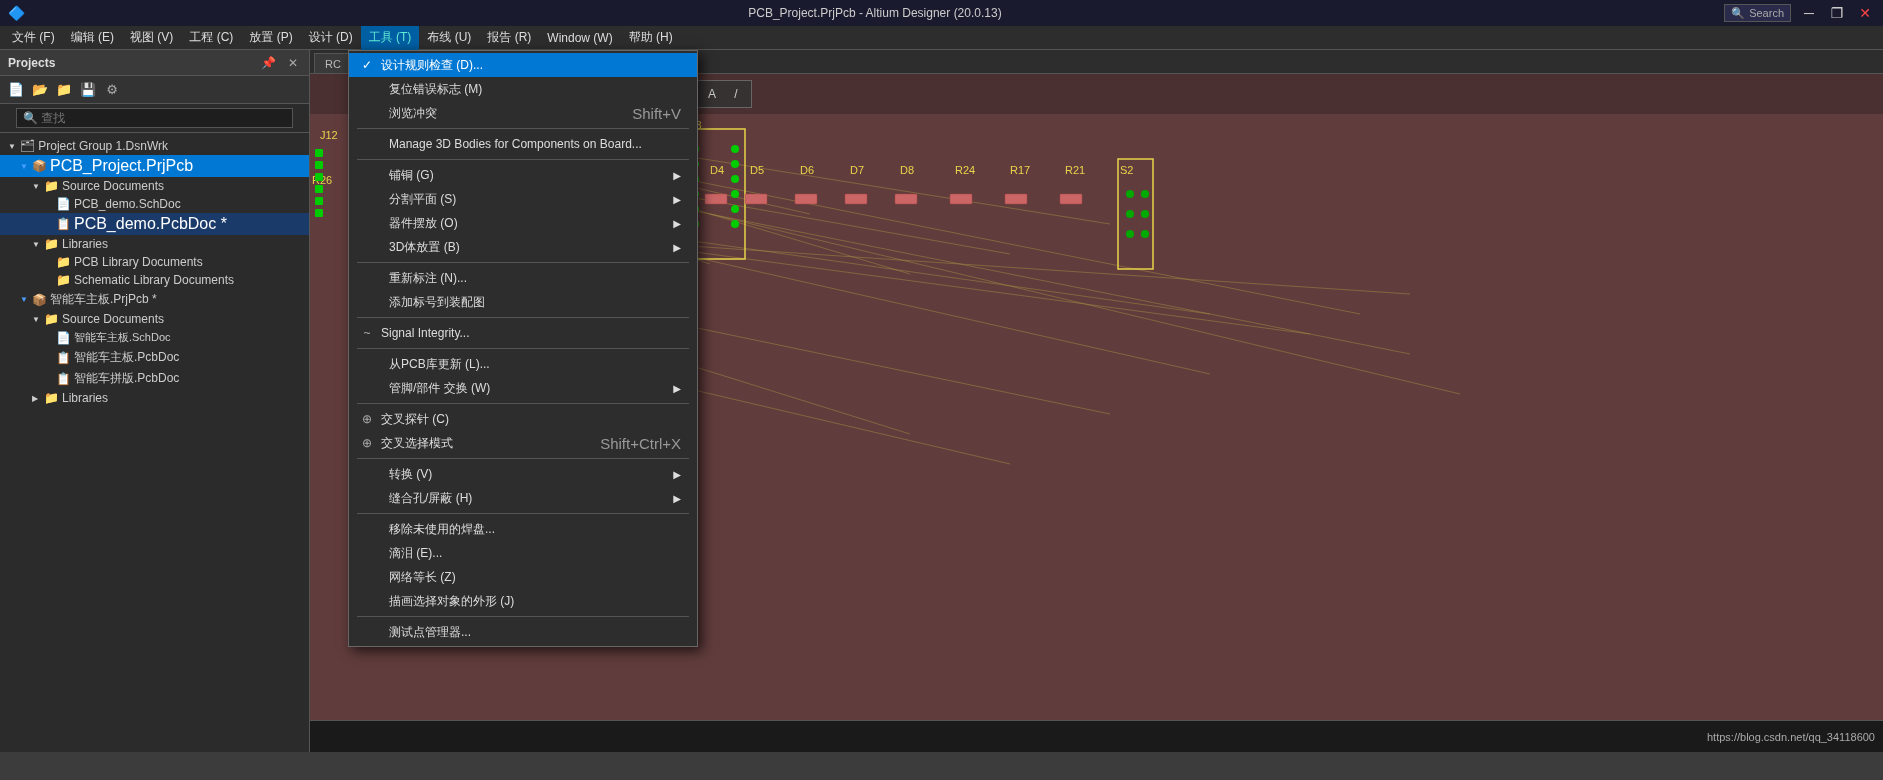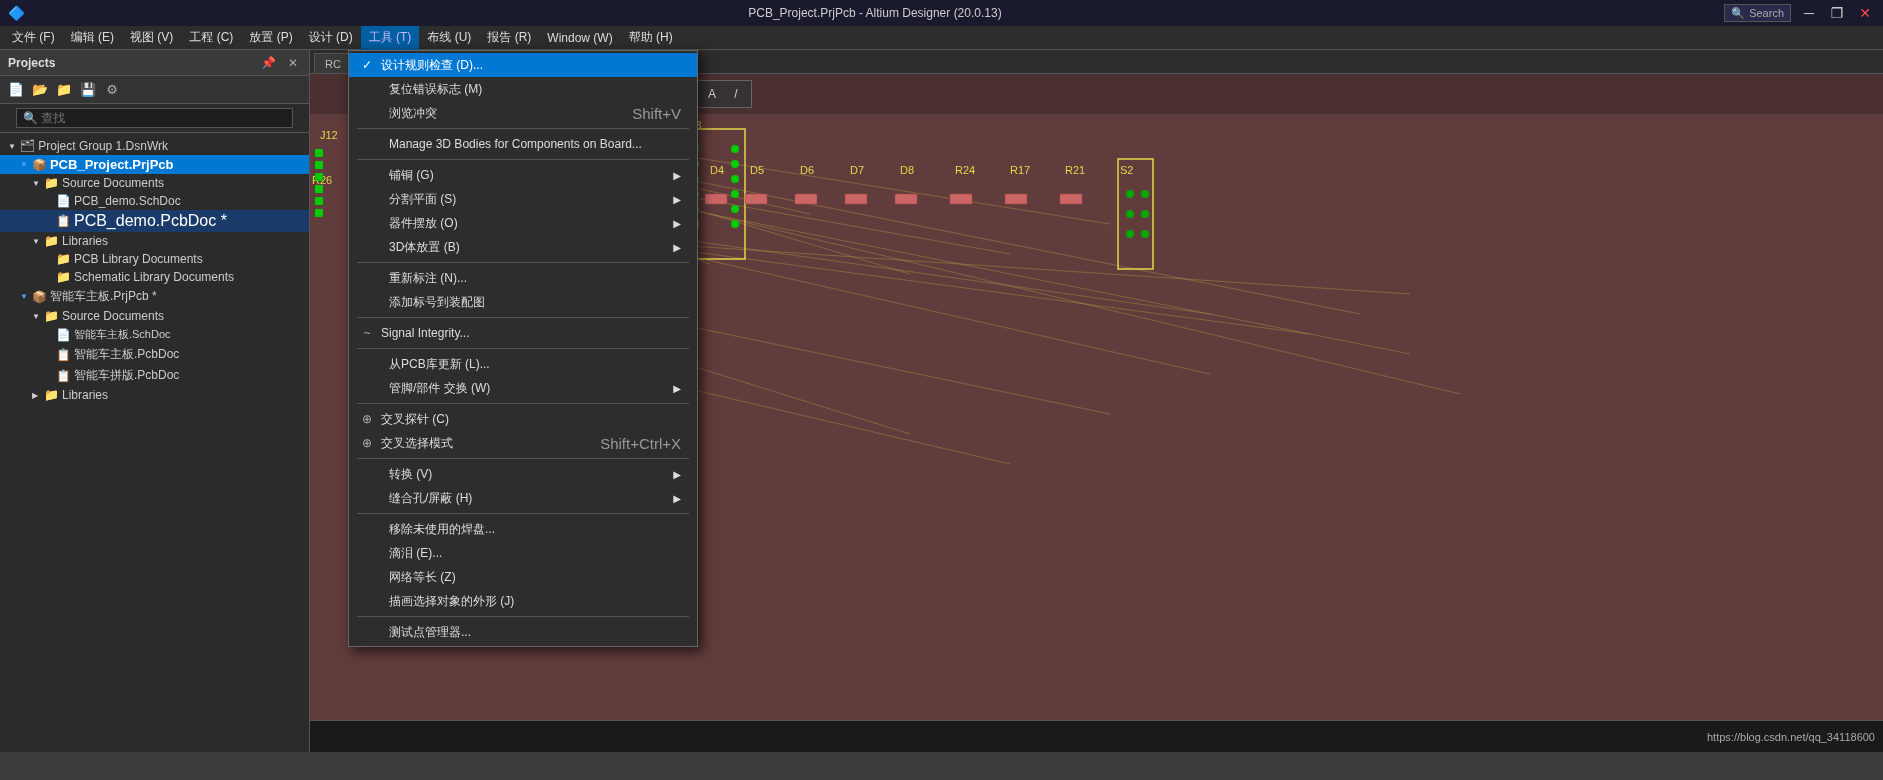--- a/index.html
+++ b/index.html
@@ -67,21 +67,21 @@
       padding: 2px 8px;
       color: #ddd;
       font-size: 12px;
       cursor: pointer;
       height: 24px;
       display: flex;
       align-items: center;
     }
     .menu-item:hover, .menu-item.active {
       background: #0078d4;
-      color: #c4b5fd;
+      color: #5eead4;
     }
     .menu-item.active {
       background: #005fa3;
     }
 
     
     #main-layout {
       display: flex;
       height: calc(780px - 26px - 24px - 28px);
     }
@@ -391,21 +391,21 @@
     <div id="tree-container">
 
     <div class="tree-item" style="padding-left: 8px;">
           <span style="width:10px;font-size:8px;color:#ccc;margin-right:2px;">▼</span>
           <span style="color:#ccc;margin-right:3px;">🗂</span>
           <span style="font-size:12px;">Project Group 1.DsnWrk</span>
         </div>
         <div class="tree-item selected" style="padding-left: 20px;">
           <span style="width:10px;font-size:8px;color:#4a9eff;margin-right:2px;">▼</span>
           <span style="color:#4a9eff;margin-right:3px;">📦</span>
-          <span style="font-size:13px;font-weight:bold;">PCB_Project.PrjPcb</span>
+          <span style="font-size:16px;">PCB_Project.PrjPcb</span>
         </div>
         <div class="tree-item" style="padding-left: 32px;">
           <span style="width:10px;font-size:8px;color:#ccc;margin-right:2px;">▼</span>
           <span style="color:#dda;margin-right:3px;">📁</span>
           <span style="font-size:12px;">Source Documents</span>
         </div>
         <div class="tree-item" style="padding-left: 44px;">
           <span style="width:10px;margin-right:2px;"></span>
           <span style="color:#4aaa44;margin-right:3px;">📄</span>
           <span style="font-size:12px;">PCB_demo.SchDoc</span>

